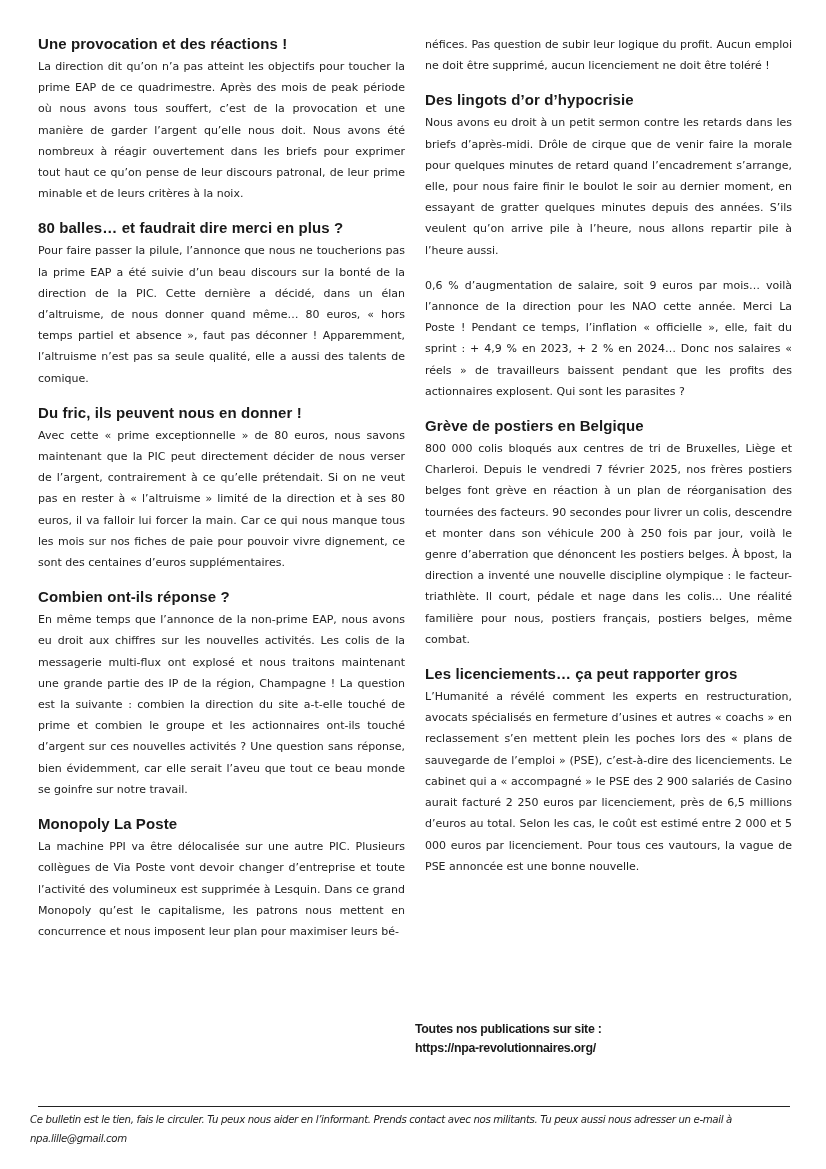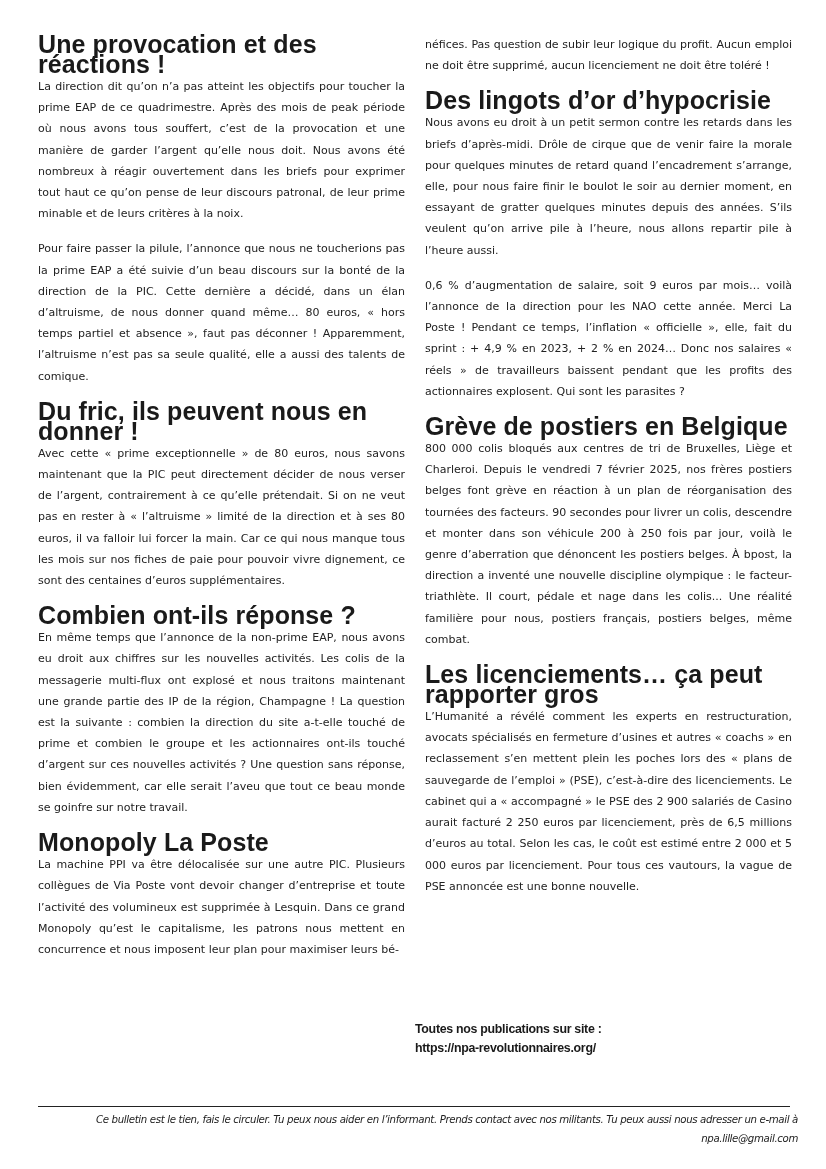--- a/index.html
+++ b/index.html
@@ -25,21 +25,21 @@
       position: absolute;
       top: 0;
       width: 367px;
     }
     .col-left { left: 0; }
     .col-right { left: 387px; }
     .article { margin: 0; }
     .heading {
       font-family: "Liberation Sans", sans-serif;
       font-weight: bold;
-      font-size: 25px;
+      font-size: 15px;
       line-height: 20px;
       margin: 0 0 2px 0;
       color: #1a1a1a;
       letter-spacing: 0.1px;
     }
     .body-text {
       font-family: "DejaVu Sans", sans-serif;
       font-size: 11px;
       line-height: 21.2px;
       text-align: justify;
@@ -65,41 +65,42 @@
       top: 1106px;
       width: 752px;
       height: 0;
       border-top: 1.2px solid #222;
     }
     .footer {
       position: absolute;
       left: 30px;
       top: 1110px;
       width: 768px;
-      text-align: right;
+      text-align: left;
       font-family: "DejaVu Sans", sans-serif;
       font-style: italic;
       font-size: 10.2px;
       line-height: 19px;
       color: #222;
       letter-spacing: -0.35px;
     }
   </style>
 </head>
 <body>
 
 <div class="page">
 
   <div class="col col-left">
     <section class="article">
       <h2 class="heading">Une provocation et des réactions !</h2>
       <p class="body-text">La direction dit qu’on n’a pas atteint les objectifs pour toucher la prime EAP de ce quadrimestre. Après des mois de peak période où nous avons tous souf­fert, c’est de la provocation et une manière de garder l’argent qu’elle nous doit. Nous avons été nombreux à réagir ouvertement dans les briefs pour exprimer tout haut ce qu’on pense de leur discours patronal, de leur prime minable et de leurs critères à la noix.</p>
     </section>
     <div class="gap"></div>
     <section class="article">
+      <h2 class="heading">80 balles… et faudrait dire merci en plus ?</h2>
       <p class="body-text">Pour faire passer la pilule, l’annonce que nous ne toucherions pas la prime EAP a été suivie d’un beau discours sur la bonté de la direction de la PIC. Cette dernière a décidé, dans un élan d’altruisme, de nous donner quand même… 80 euros, « hors temps par­tiel et absence », faut pas déconner ! Apparemment, l’altruisme n’est pas sa seule qualité, elle a aussi des talents de comique.</p>
     </section>
     <div class="gap"></div>
     <section class="article">
       <h2 class="heading">Du fric, ils peuvent nous en don­ner !</h2>
       <p class="body-text">Avec cette « prime exceptionnelle » de 80 euros, nous savons maintenant que la PIC peut directement décider de nous verser de l’argent, contrairement à ce qu’elle prétendait. Si on ne veut pas en rester à « l’altruisme » limité de la direction et à ses 80 euros, il va falloir lui forcer la main. Car ce qui nous manque tous les mois sur nos fiches de paie pour pouvoir vivre dignement, ce sont des centaines d’euros supplémentaires.</p>
     </section>
     <div class="gap"></div>
     <section class="article">
       <h2 class="heading">Combien ont-ils réponse ?</h2>

